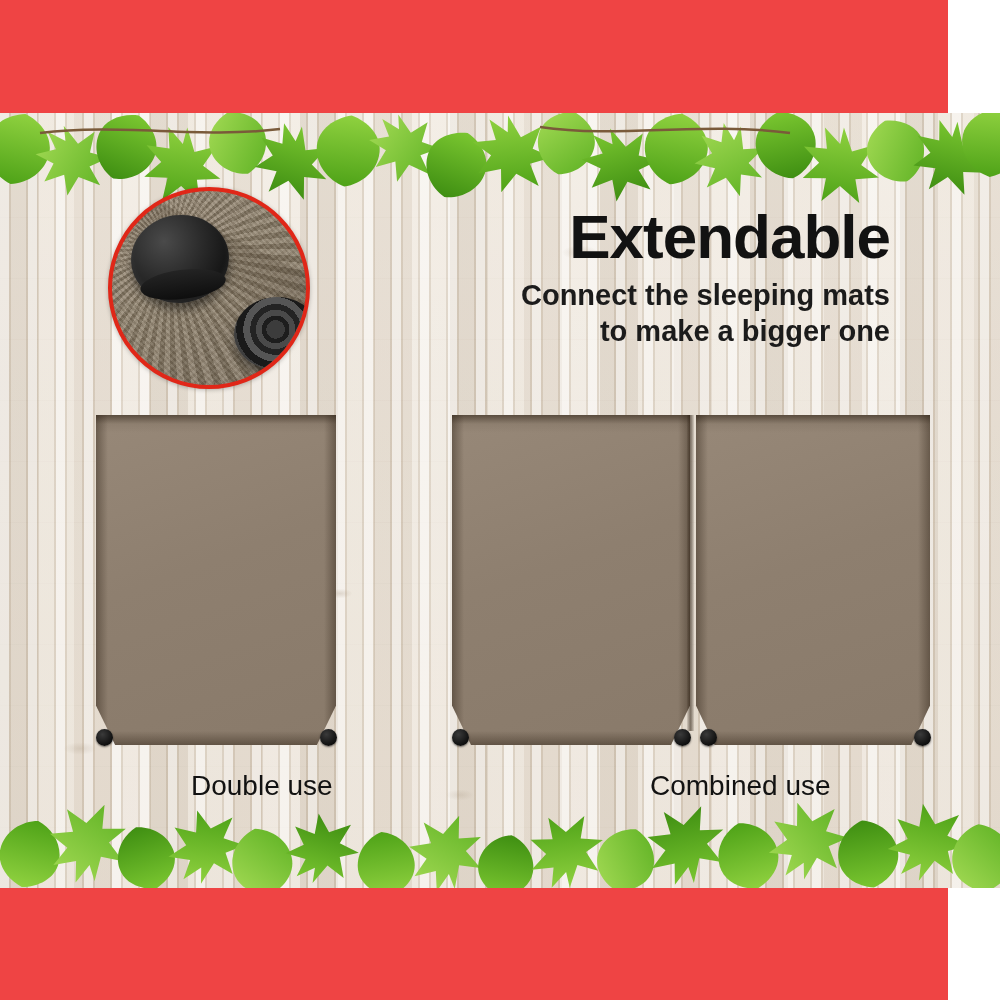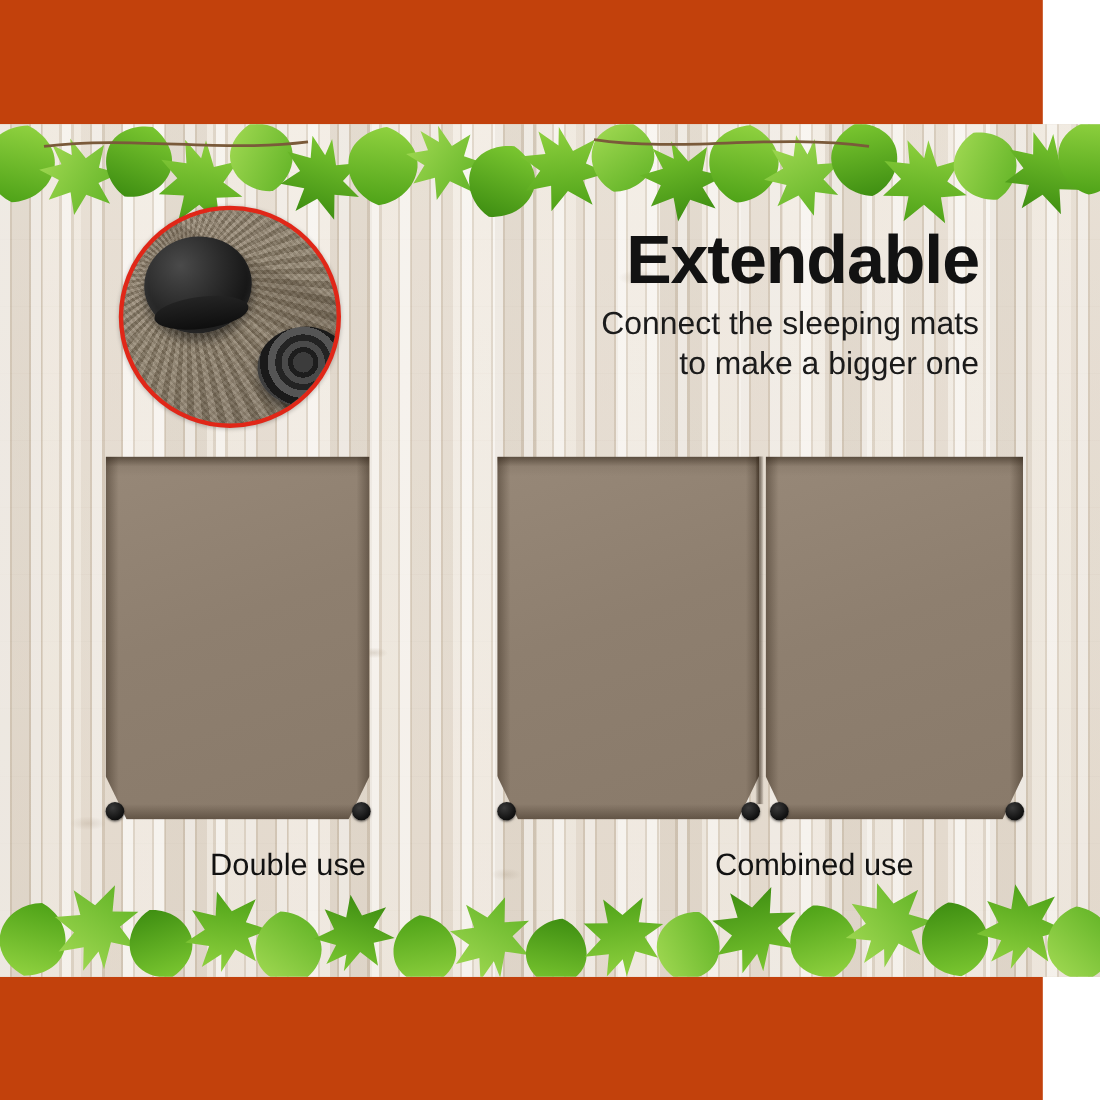--- a/index.html
+++ b/index.html
@@ -1,18 +1,18 @@
 <!DOCTYPE html>
 <html><head>
 <meta charset="utf-8">
 <style>
   html,body{margin:0;padding:0;background:#ffffff;}
   body{width:1000px;height:1000px;overflow:hidden;font-family:"Liberation Sans",sans-serif;}
 
-  #stage{position:relative;width:948px;height:1000px;background:#c2410c;}
+  #stage{position:relative;width:948px;height:1000px;background:#ef4444;}
 
   
   .wood{
     position:absolute;left:0;top:113px;width:1000px;height:775px;
     background-color:#ded5c8;
     background-image:
       repeating-linear-gradient(90deg,
         rgba(255,255,255,.55) 0px, rgba(255,255,255,.55) 9px,
         rgba(190,176,157,.30) 9px, rgba(190,176,157,.30) 11px,
         rgba(255,255,255,.20) 11px, rgba(255,255,255,.20) 26px,
@@ -49,21 +49,21 @@
 
   
   .headline{
     position:absolute;right:58px;top:205px;width:420px;text-align:right;
   }
   .headline .h1{
     font-size:62px;font-weight:bold;color:#121212;line-height:1.02;
     letter-spacing:-1px;white-space:nowrap;
   }
   .headline .sub{
-    margin-top:10px;font-size:29px;color:#1b1b1b;line-height:1.22;font-weight:400;
+    margin-top:10px;font-size:29px;color:#1b1b1b;line-height:1.22;font-weight:700;
   }
 
   
   .inset{
     position:absolute;left:108px;top:187px;width:202px;height:202px;border-radius:50%;
     border:4px solid #e02718;box-sizing:border-box;overflow:hidden;
     background-color:#8d7f6a;
     background-image:
       repeating-conic-gradient(from 0deg at 30% 30%, rgba(255,255,255,.10) 0deg 3deg, rgba(0,0,0,.10) 3deg 6deg),
       repeating-linear-gradient(47deg, rgba(255,255,255,.07) 0 2px, rgba(0,0,0,.07) 2px 4px),

